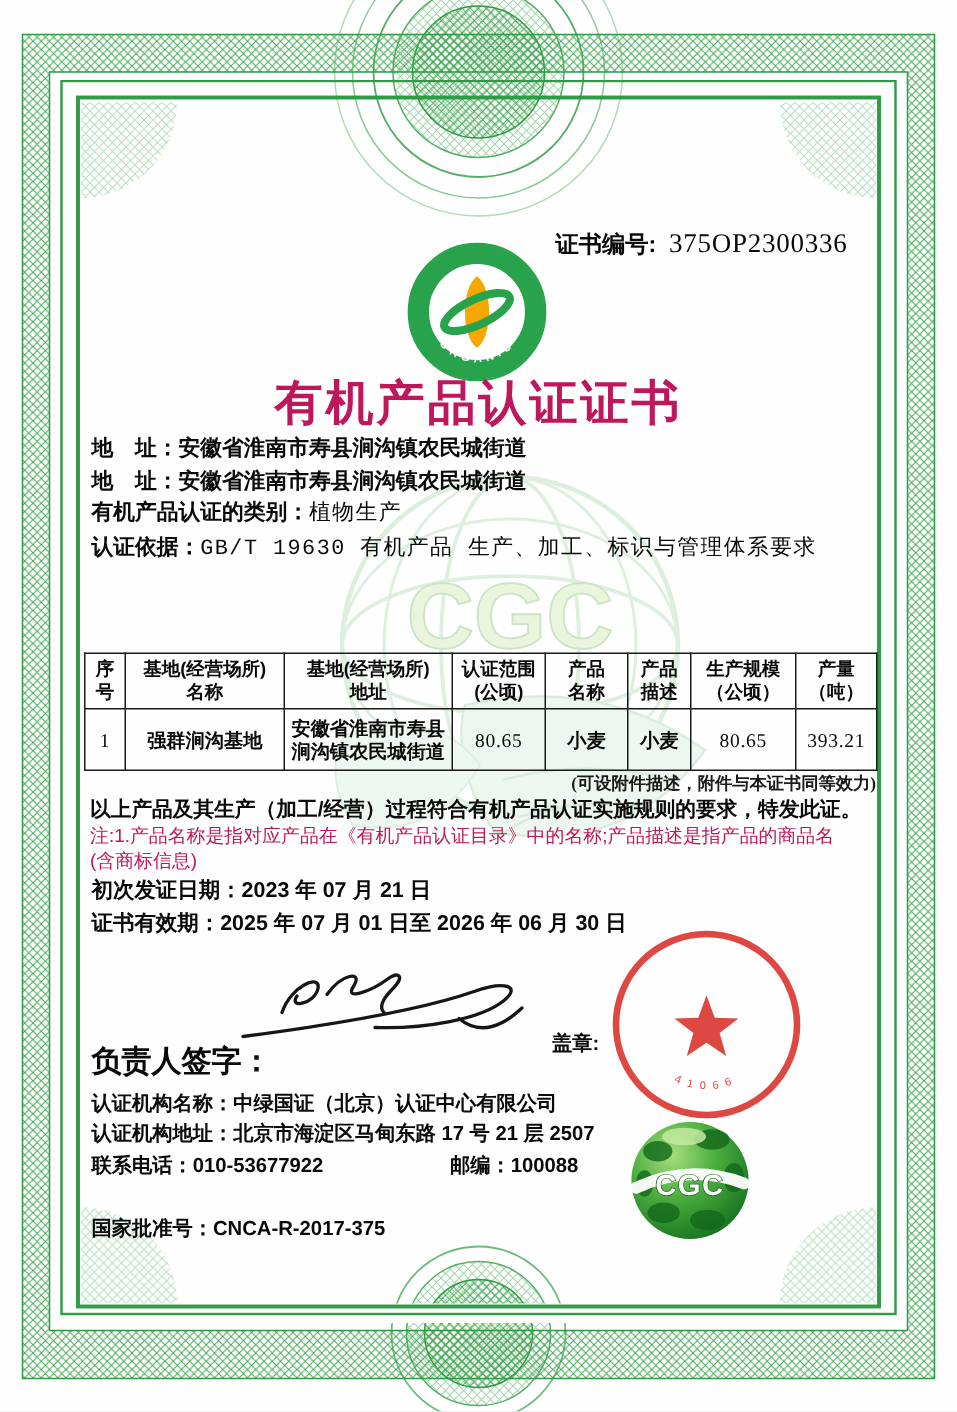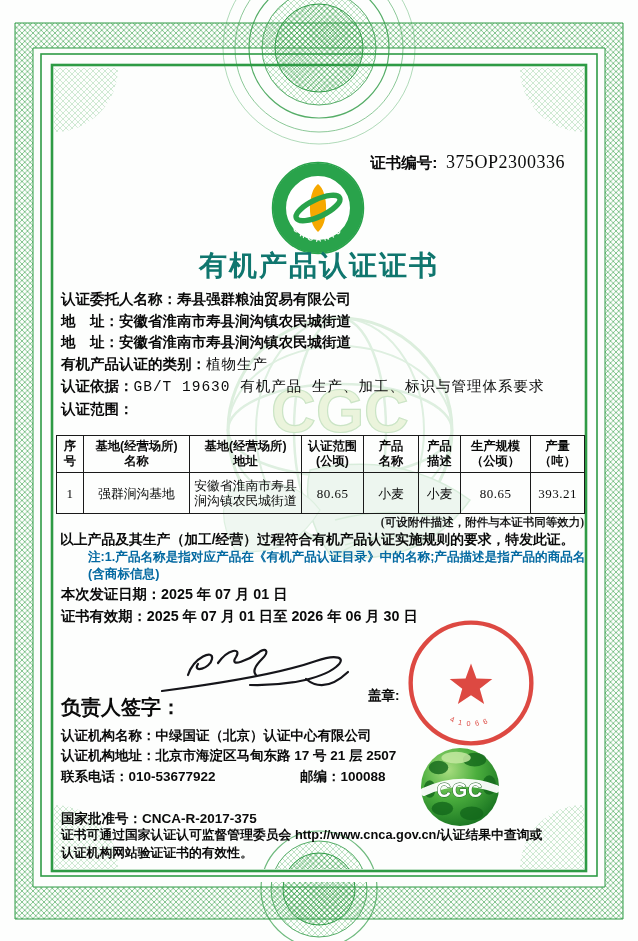--- a/index.html
+++ b/index.html
@@ -8,34 +8,34 @@
     background:#fdfefd;overflow:hidden;
     font-family:"Liberation Sans","DejaVu Sans",sans-serif;color:#0a0a0a;
   }
   svg{display:block;}
   .deco{position:absolute;left:0;top:0;z-index:0;}
   .cert-no{position:absolute;top:152px;right:73px;z-index:2;white-space:nowrap;}
   .cert-no .lab{font-weight:700;font-size:15.5px;}
   .cert-no .num{font-family:"Liberation Serif","DejaVu Serif",serif;font-size:18px;letter-spacing:.5px;margin-left:4px;margin-top:16px;}
   .org-logo{position:absolute;top:161px;left:271px;z-index:2;}
   .title{position:absolute;top:247px;left:0;width:100%;text-align:center;
-    font-size:28px;font-weight:800;letter-spacing:2px;color:#0f766e;z-index:2;}
+    font-size:32px;font-weight:800;letter-spacing:2px;color:#be185d;z-index:2;}
   .info{position:absolute;top:289px;left:61px;width:525px;z-index:2;font-size:14.5px;font-weight:700;}
   .info .row{line-height:21.5px;white-space:nowrap;}
   .kai{font-family:Liberation Mono, monospace;font-weight:400;letter-spacing:1px;}
   table.scope{position:absolute;top:435px;left:56px;width:528px;z-index:2;
     border-collapse:collapse;table-layout:fixed;background:transparent;}
   table.scope th,table.scope td{border:1.5px solid #1a1a1a;padding:1px 1px;text-align:center;vertical-align:middle;}
   table.scope th{font-size:12.3px;font-weight:700;line-height:15.5px;height:34px;}
-  table.scope td{font-size:12.8px;font-weight:400;height:38px;line-height:15px;}
+  table.scope td{font-size:12.8px;font-weight:700;height:38px;line-height:15px;}
   table.scope td.num{font-family:"Liberation Serif","DejaVu Serif",serif;font-weight:400;font-size:13px;letter-spacing:.5px;}
   .attach{position:absolute;top:515px;right:54px;z-index:2;
     font-family:"Liberation Serif","DejaVu Serif",serif;font-size:11.5px;font-weight:600;color:#1a1a1a;}
   .statement{position:absolute;top:531px;left:60px;z-index:2;font-size:13.8px;font-weight:700;white-space:nowrap;}
-  .note{position:absolute;top:549px;left:60px;z-index:2;font-size:12.6px;font-weight:700;line-height:16.5px;color:#0369a1;white-space:nowrap;margin-left:28px;}
+  .note{position:absolute;top:549px;left:60px;z-index:2;font-size:12.6px;font-weight:400;line-height:16.5px;color:#be185d;white-space:nowrap;}
   .dates{position:absolute;top:583px;left:61px;z-index:2;font-size:14.3px;font-weight:700;line-height:22.3px;}
   .sig{position:absolute;top:641px;left:158px;z-index:2;}
   .signer{position:absolute;top:694px;left:61px;z-index:2;font-size:20px;font-weight:700;}
   .seal-label{position:absolute;top:687px;left:368px;z-index:2;font-size:13.5px;font-weight:700;text-align:right;}
   .orgblock{position:absolute;top:726px;left:61px;width:360px;z-index:2;font-size:13.5px;font-weight:700;line-height:20.3px;}
   .orgblock .line{position:relative;white-space:nowrap;}
   .orgblock .zip{position:absolute;left:239px;top:0;}
   .orgblock .approval{margin-top:22px;}
   .footer{position:absolute;top:826px;left:61px;width:525px;z-index:2;font-size:12.8px;font-weight:700;line-height:17.6px;}
   .cgc{position:absolute;top:746px;left:419px;z-index:3;}
@@ -117,36 +117,30 @@
       <textPath href="#lbot" startOffset="50%" text-anchor="middle">ORGANIC</textPath>
     </text>
     <path d="M61,30 C75,40 75,82 61,92 C47,82 47,40 61,30 Z" fill="#f6a800"></path>
     <ellipse cx="61" cy="61" rx="31" ry="11" fill="none" stroke="#29a34b" stroke-width="7" transform="rotate(-25 61 61)"></ellipse>
   </svg>
 
   <div class="title">有机产品认证证书</div>
 
   <div class="info">
     <div class="row">
-      <span>认证委托人名称：</span><span>寿县强群粮油贸易有限公司</span>
-    </div>
-    <div class="row">
       <span>地　址：</span><span>安徽省淮南市寿县涧沟镇农民城街道</span>
     </div>
     <div class="row">
       <span>地　址：</span><span>安徽省淮南市寿县涧沟镇农民城街道</span>
     </div>
     <div class="row">
       <span>有机产品认证的类别：</span><span class="kai">植物生产</span>
     </div>
     <div class="row">
       <span>认证依据：</span><span class="kai">GB/T 19630 有机产品 生产、加工、标识与管理体系要求</span>
-    </div>
-    <div class="row">
-      <span>认证范围：</span><span></span>
     </div>
   </div>
 
   <table class="scope">
     <colgroup>
       <col style="width:27px">
         <col style="width:106px">
         <col style="width:112px">
         <col style="width:62px">
       <col style="width:55px">
@@ -211,21 +205,21 @@
 
   <div class="statement">以上产品及其生产（加工/经营）过程符合有机产品认证实施规则的要求，特发此证。</div>
 
   <div class="note">
     <div>注:1.产品名称是指对应产品在《有机产品认证目录》中的名称;产品描述是指产品的商品名</div>
     <div>(含商标信息)</div>
   </div>
 
   <div class="dates">
     <div>
-      <span>本次发证日期：</span><span>2025 年 07 月 01 日</span>
+      <span>初次发证日期：</span><span>2023 年 07 月 21 日</span>
     </div>
     <div>
       <span>证书有效期：</span><span>2025 年 07 月 01 日至 2026 年 06 月 30 日</span>
     </div>
   </div>
 
   <svg class="sig" width="200" height="64" viewBox="0 0 200 64">
     <g fill="none" stroke="#15151a" stroke-width="2.2" stroke-linecap="round">
       <path d="M30,34 C36,16 56,8 54,18 C52,28 34,32 40,23"></path>
       <path d="M60,22 C70,8 84,6 78,16 C70,28 92,18 100,12 C108,6 112,10 104,18 C98,24 94,30 98,34"></path>
@@ -246,24 +240,20 @@
     </div>
     <div class="line">
       <span>联系电话：</span><span>010-53677922</span>
       <span class="zip"><span>邮编：</span><span>100088</span></span>
     </div>
     <div class="line approval">
       <span>国家批准号：</span><span>CNCA-R-2017-375</span>
     </div>
   </div>
 
-  <div class="footer">
-    <div>证书可通过国家认证认可监督管理委员会 http://www.cnca.gov.cn/认证结果中查询或</div>
-    <div>认证机构网站验证证书的有效性。</div>
-  </div>
 
   <svg class="cgc" width="82" height="82" viewBox="0 0 84 84">
     <defs>
       <radialGradient id="gg" cx="35%" cy="28%" r="80%">
         <stop offset="0%" stop-color="#a9dd80"></stop>
         <stop offset="45%" stop-color="#4caf3e"></stop>
         <stop offset="100%" stop-color="#15701f"></stop>
       </radialGradient>
     </defs>
     <circle cx="42" cy="42" r="40" fill="url(#gg)"></circle>

